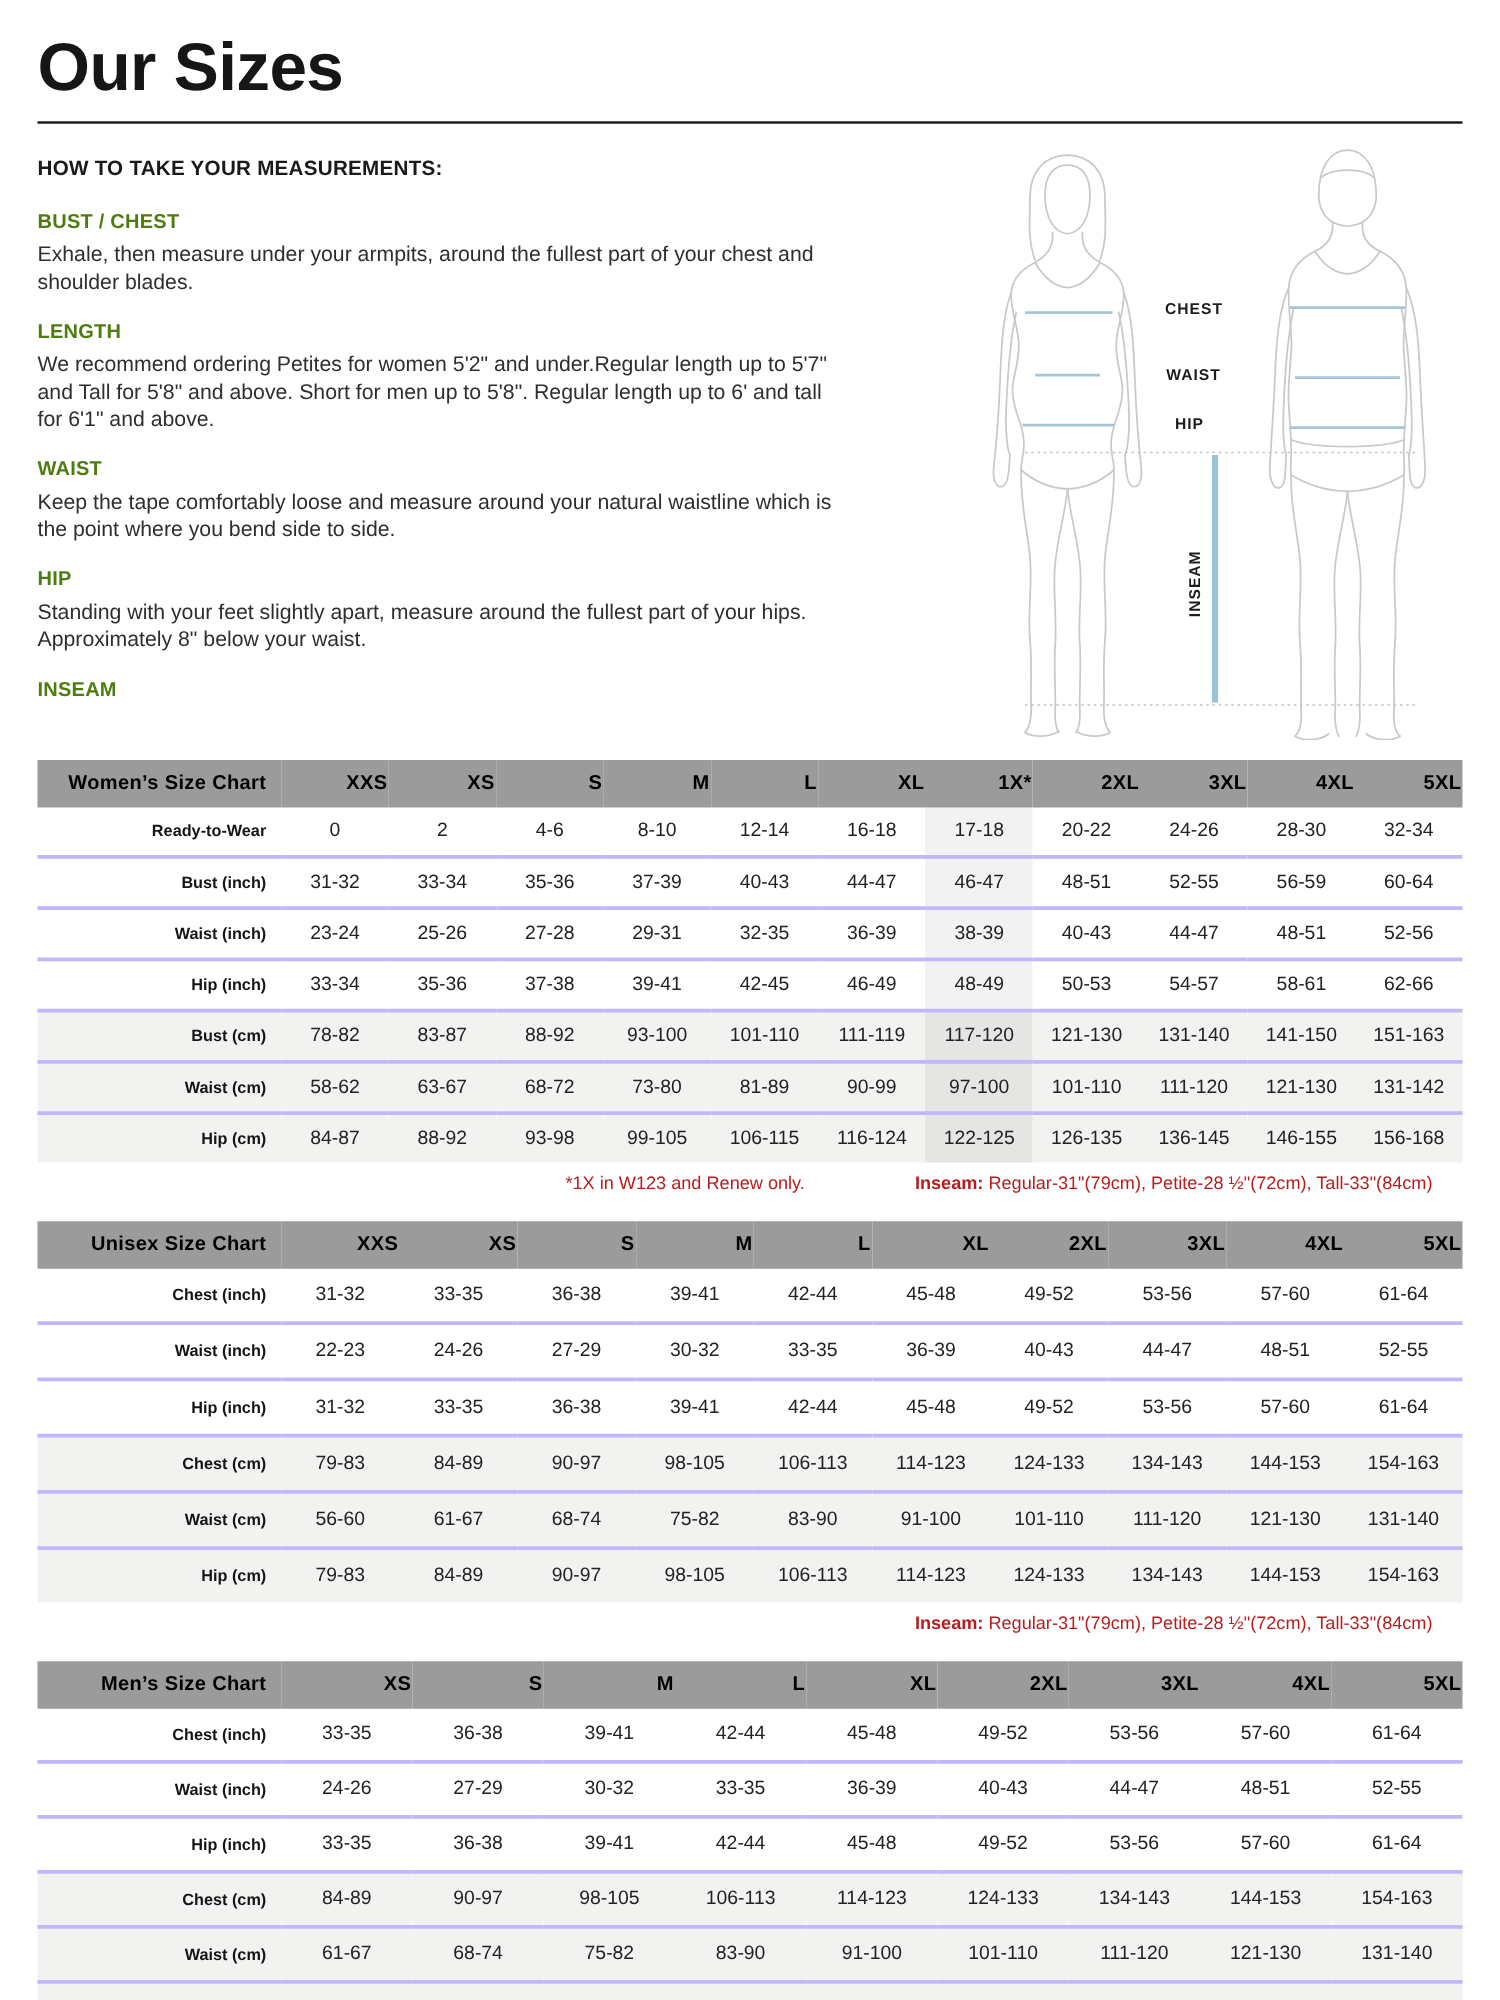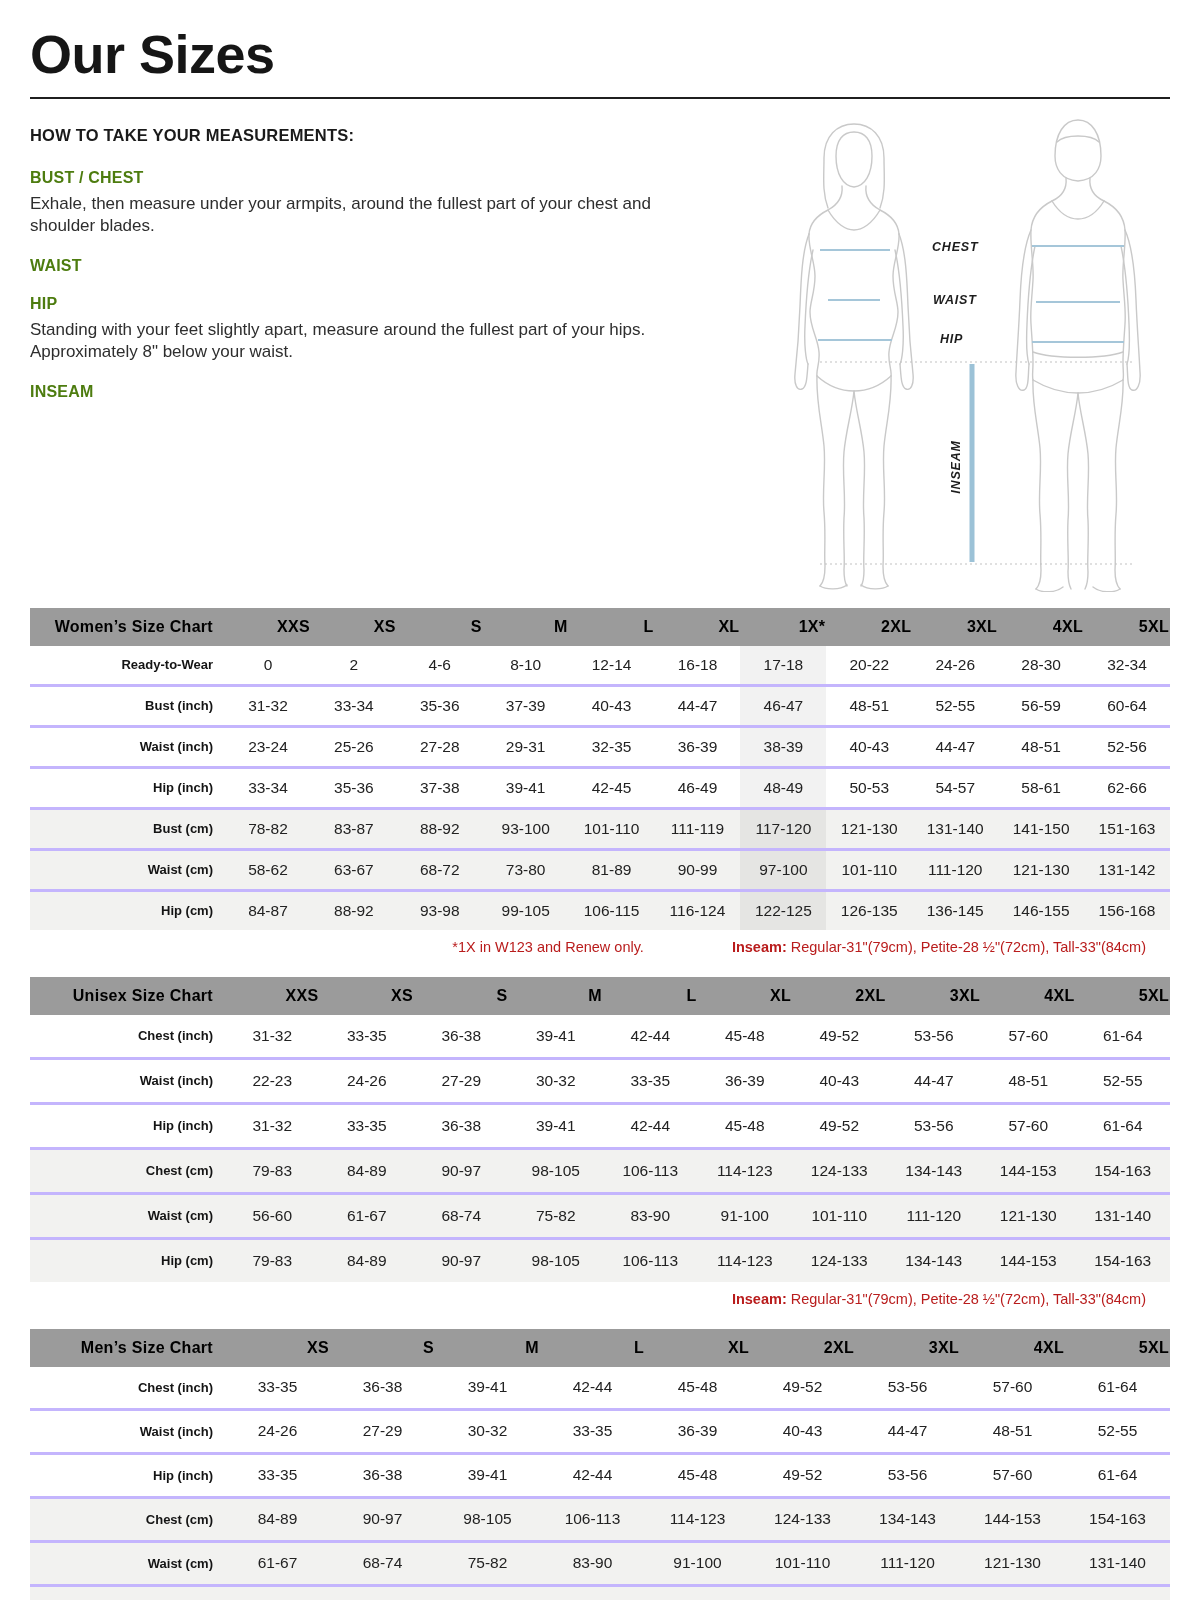--- a/index.html
+++ b/index.html
@@ -6,21 +6,21 @@
   body{width:1200px;font-family:"Liberation Sans",sans-serif;color:#1d1d1d;}
   .page{box-sizing:border-box;width:1200px;padding:0 30px 30px;}
   h1{font-size:54px;font-weight:800;letter-spacing:-0.5px;margin:26px 0 14px;color:#161616;line-height:1.05;}
   .title-rule{border:none;border-top:2px solid #1f1f1f;margin:0;}
   .content-row{position:relative;height:476px;margin-top:27px;}
   .instructions{width:760px;}
   .instructions h2{font-size:16.5px;font-weight:700;margin:0 0 24px;color:#1a1a1a;letter-spacing:.2px;}
   .inst-section{margin-bottom:20px;}
   .inst-section h3{font-size:16px;font-weight:700;margin:0 0 6px;color:#4d7c0f;letter-spacing:.2px;}
   .inst-section p{font-size:17px;line-height:1.3;margin:0;max-width:648px;color:#2e2e2e;}
-  .diagram{position:absolute;top:-14px;right:8px;width:380px;height:480px;font-style:italic;}
+  .diagram{position:absolute;top:-14px;right:8px;width:380px;height:480px;}
   .fig path{stroke:var(--figure-outline,#c9c9c9);fill:none;stroke-width:1.4;stroke-linecap:round;}
   .mline{stroke:var(--measure-line,#a5c6d9);stroke-width:2.2;}
   .ibar{stroke:var(--inseam-bar,#9cc2d7);stroke-width:5;}
   .dots{stroke:var(--dotted-line,#c2c2c2);stroke-width:1.2;stroke-dasharray:2 3;}
   .dlabel{font-family:"Liberation Sans",sans-serif;font-size:12.5px;font-weight:700;fill:#1d1d1d;letter-spacing:.8px;}
   .charts{margin-top:6px;}
   .table-block + .table-block{margin-top:22px;}
   table.size-table{width:100%;border-collapse:collapse;table-layout:fixed;}
   col.col-label{width:195px;}
   thead th{background:var(--header-bg,#9b9b9b);color:#000000;font-size:16px;font-weight:700;height:36px;letter-spacing:.3px;margin-left:34px;}
@@ -46,21 +46,26 @@
 
   <div class="content-row">
     <div class="instructions">
       <h2>HOW TO TAKE YOUR MEASUREMENTS:</h2>
       <div>
           <div class="inst-section">
             <h3>BUST / CHEST</h3>
             <p>Exhale, then measure under your armpits, around the fullest part of your chest and shoulder blades.</p>
           </div>
           <div class="inst-section">
+            <h3>LENGTH</h3>
+            <p>We recommend ordering Petites for women 5'2" and under.Regular length up to 5'7" and Tall for 5'8" and above. Short for men up to 5'8". Regular length up to 6' and tall for 6'1" and above.</p>
+          </div>
+          <div class="inst-section">
             <h3>WAIST</h3>
+            <p>Keep the tape comfortably loose and measure around your natural waistline which is the point where you bend side to side.</p>
           </div>
           <div class="inst-section">
             <h3>HIP</h3>
             <p>Standing with your feet slightly apart, measure around the fullest part of your hips. Approximately 8" below your waist.</p>
           </div>
           <div class="inst-section">
             <h3>INSEAM</h3>
           </div>
         </div>
     </div>

